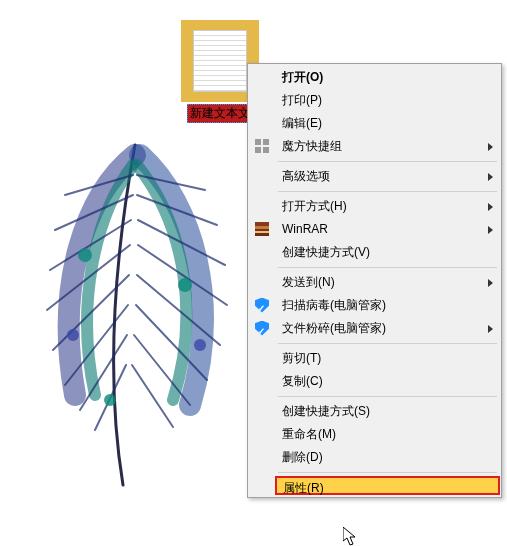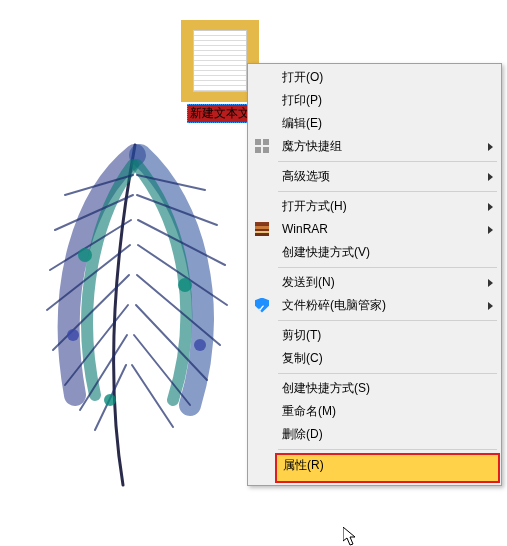--- a/index.html
+++ b/index.html
@@ -92,26 +92,26 @@
   .menu-item {
     position: relative;
     height: 23px;
     line-height: 23px;
     padding-left: 6px;
     padding-right: 18px;
     color: #000;
     cursor: default;
     white-space: nowrap;
   }
-  .menu-item.bold { font-weight: normal; }
+  .menu-item.bold { font-weight: bold; }
   .menu-item.highlight {
     background: #ffd24a;
     border: 2px solid #e21b1b;
     margin: 0 -1px;
-    height: 30px;
+    height: 19px;
     line-height: 21px;
   }
   .menu-sep {
     height: 1px;
     background: #d0d0d0;
     margin: 3px 2px 3px 2px;
   }
   .submenu-arrow {
     position: absolute;
     right: 6px;
@@ -270,20 +270,26 @@
     <div class="menu-sep"></div>
 
     <div class="menu-item">
       <span>发送到(N)</span>
       <span class="submenu-arrow"></span>
     </div>
     <div class="menu-item">
       <span class="menu-icon">
           <span class="icon-shield"></span>
         </span>
+      <span>扫描病毒(电脑管家)</span>
+    </div>
+    <div class="menu-item">
+      <span class="menu-icon">
+          <span class="icon-shield"></span>
+        </span>
       <span>文件粉碎(电脑管家)</span>
       <span class="submenu-arrow"></span>
     </div>
 
     <div class="menu-sep"></div>
 
     <div class="menu-item"><span>剪切(T)</span></div>
     <div class="menu-item"><span>复制(C)</span></div>
 
     <div class="menu-sep"></div>

